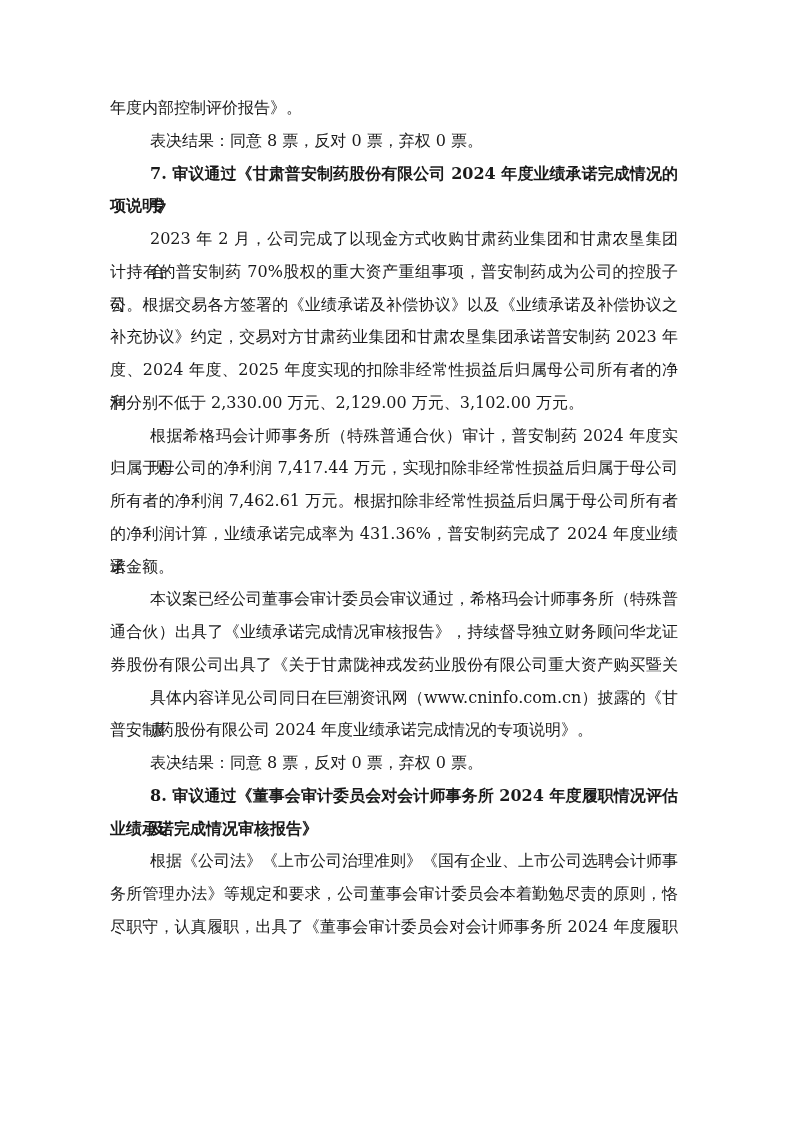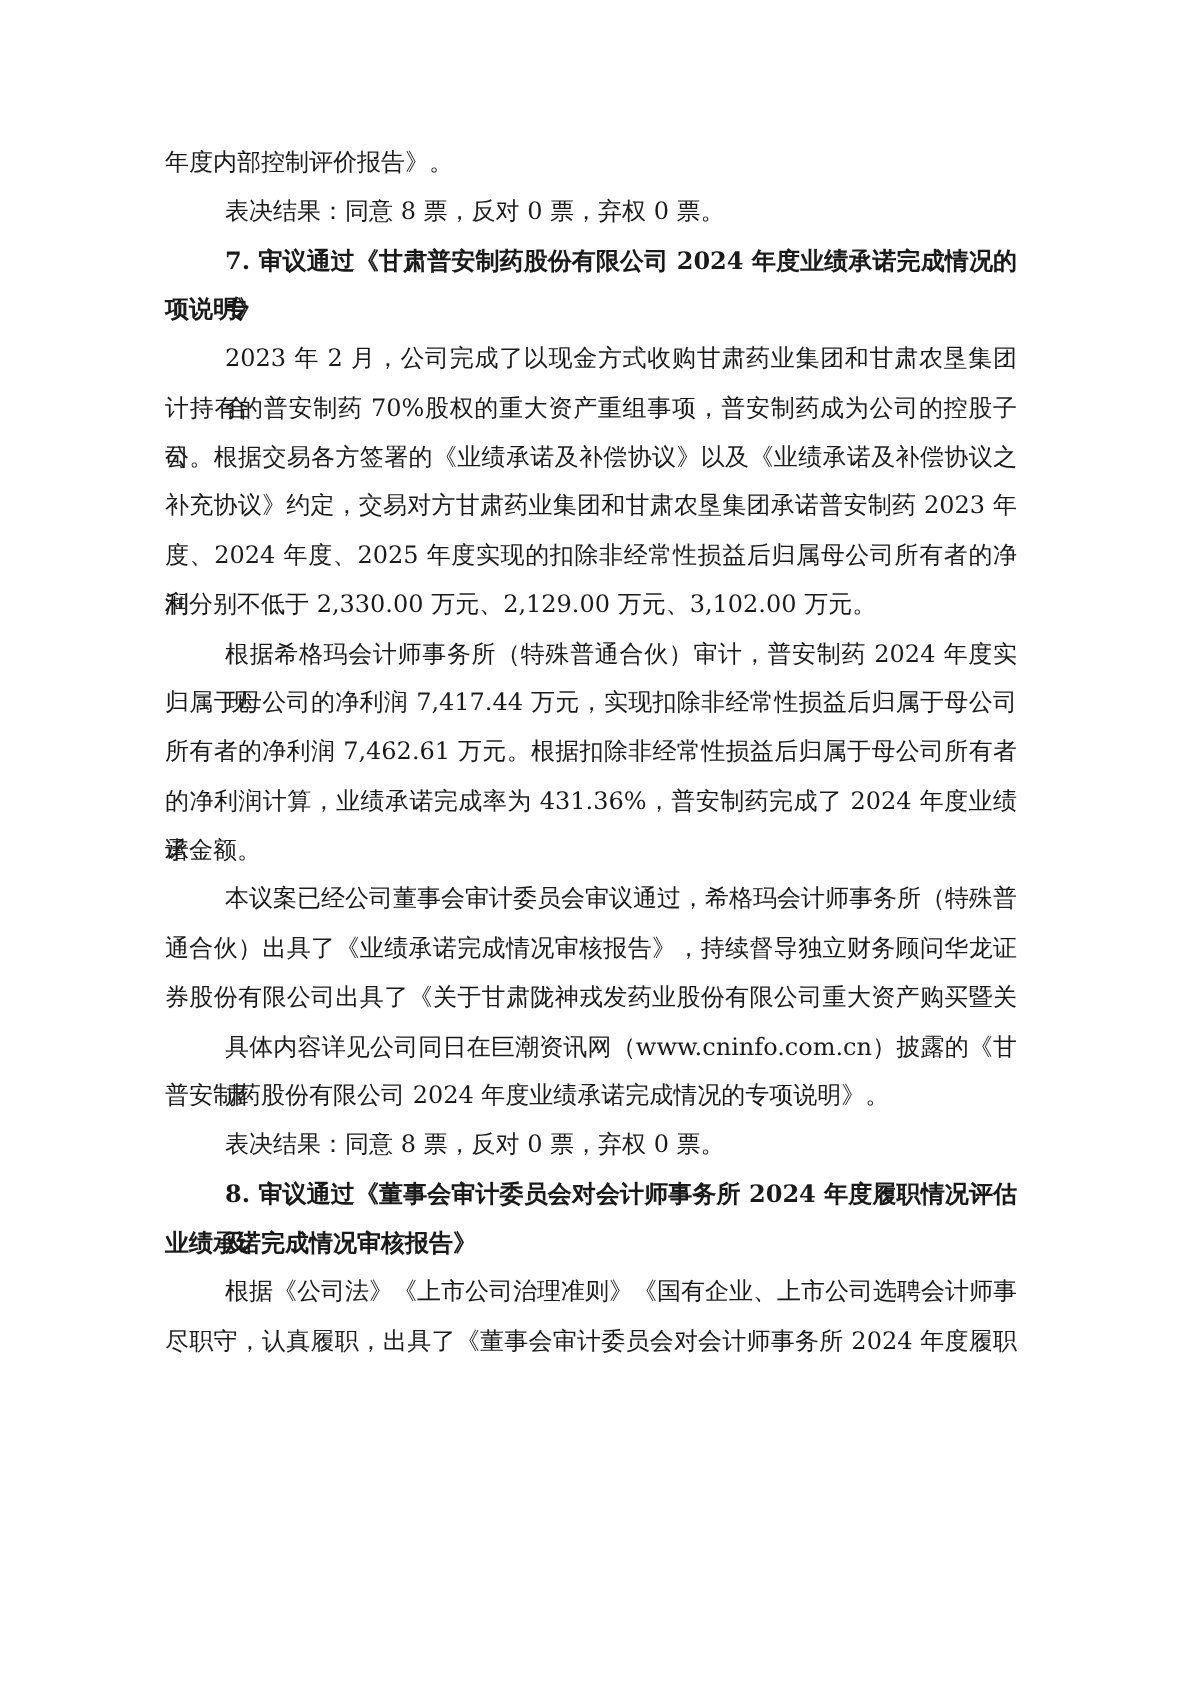--- a/index.html
+++ b/index.html
@@ -60,15 +60,16 @@
       <div class="line">诺金额。</div>
       <div class="line indent justify">本议案已经公司董事会审计委员会审议通过，希格玛会计师事务所（特殊普</div>
       <div class="line justify">通合伙）出具了《业绩承诺完成情况审核报告》，持续督导独立财务顾问华龙证</div>
       <div class="line justify">券股份有限公司出具了《关于甘肃陇神戎发药业股份有限公司重大资产购买暨关</div>
       <div class="line indent justify">具体内容详见公司同日在巨潮资讯网（www.cninfo.com.cn）披露的《甘肃</div>
       <div class="line">普安制药股份有限公司 2024 年度业绩承诺完成情况的专项说明》。</div>
       <div class="line indent">表决结果：同意 8 票，反对 0 票，弃权 0 票。</div>
       <div class="line bold indent justify">8. 审议通过《董事会审计委员会对会计师事务所 2024 年度履职情况评估及</div>
       <div class="line bold">业绩承诺完成情况审核报告》</div>
       <div class="line indent justify">根据《公司法》《上市公司治理准则》《国有企业、上市公司选聘会计师事</div>
+      <div class="line justify">务所管理办法》等规定和要求，公司董事会审计委员会本着勤勉尽责的原则，恪</div>
       <div class="line justify">尽职守，认真履职，出具了《董事会审计委员会对会计师事务所 2024 年度履职</div>
     </div>
 </div>
 
 </body></html>

